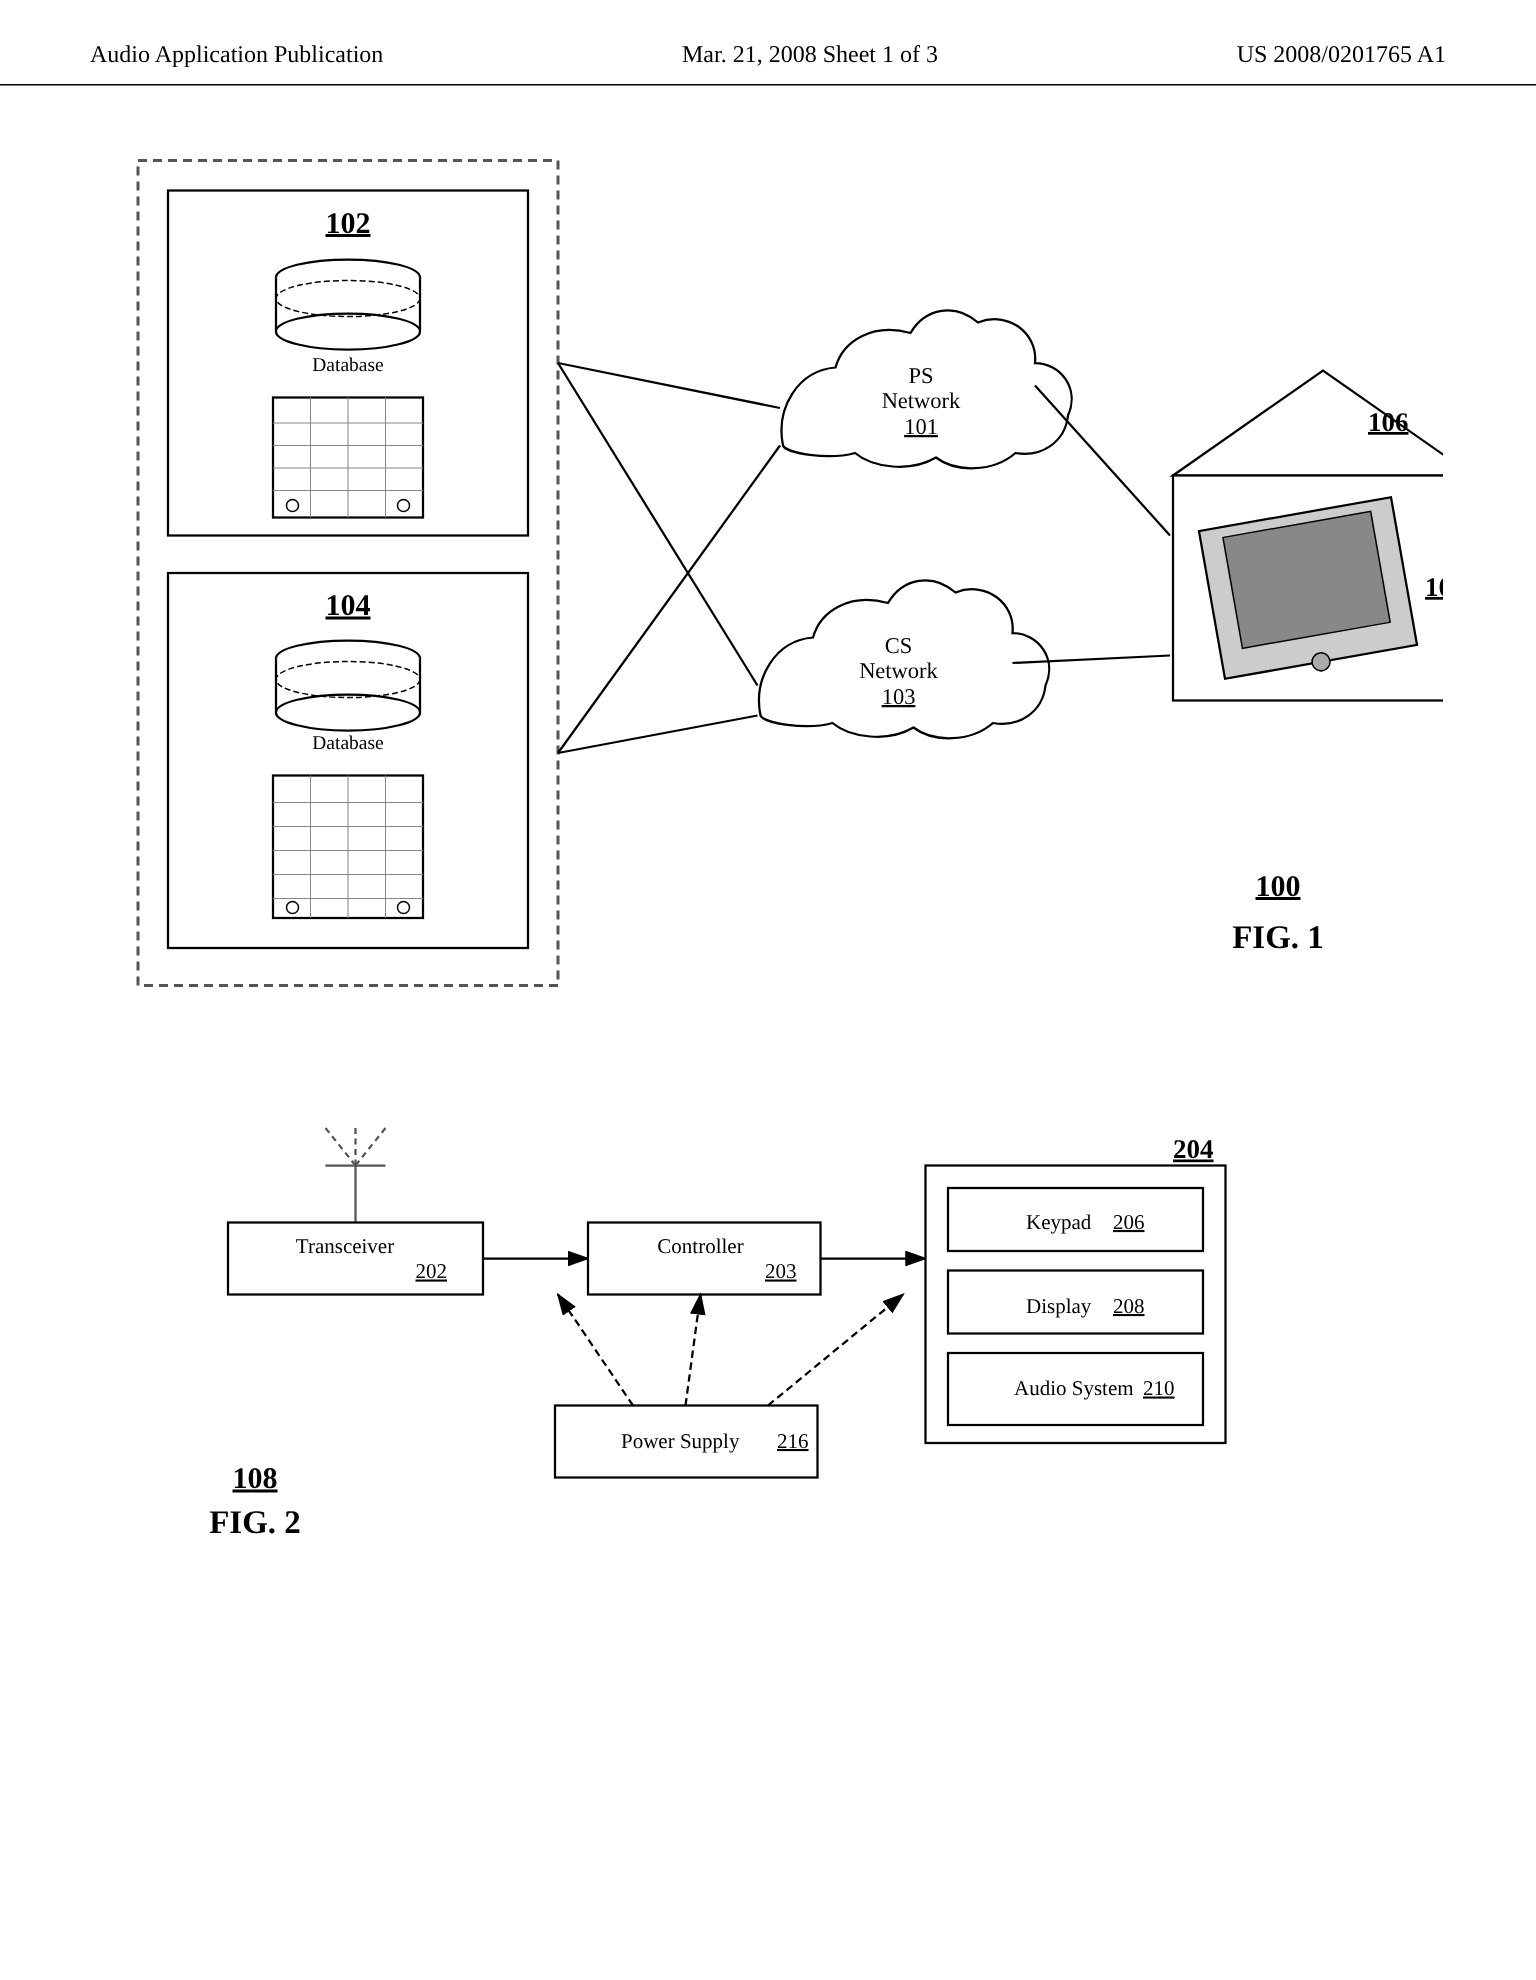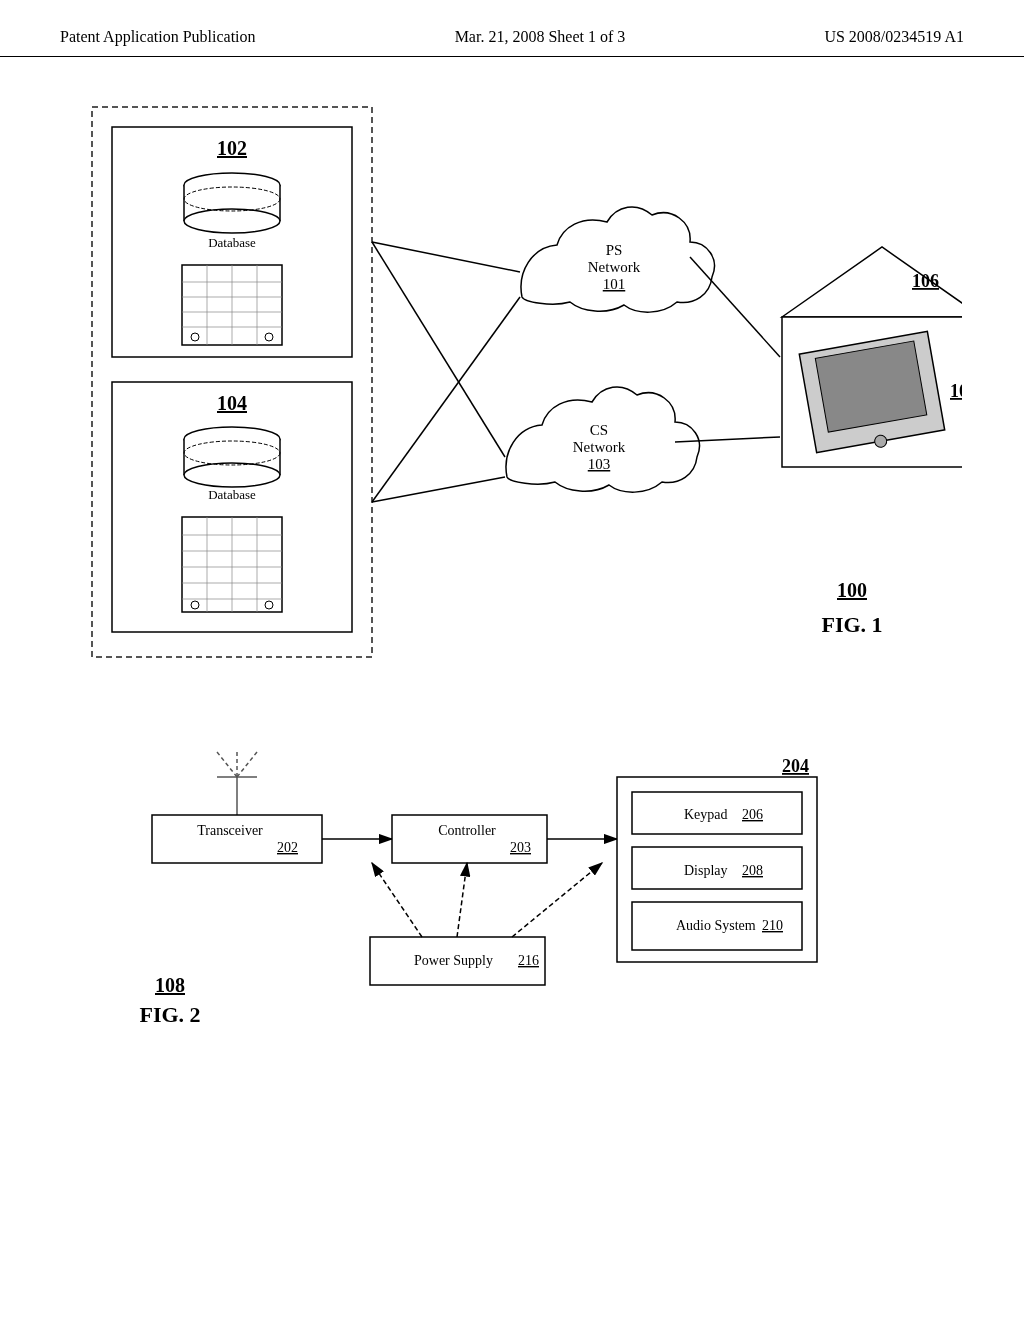--- a/index.html
+++ b/index.html
@@ -40,23 +40,23 @@
       position: relative;
       width: 900px;
       height: 280px;
       margin: 20px auto 0 auto;
     }
   </style>
 </head>
 <body>
 
 <div class="header">
-  <span>Patent Application Publication</span>
+  <span>Audio Application Publication</span>
   <span>Mar. 21, 2008   Sheet 1 of 3</span>
-  <span>US 2008/0234519 A1</span>
+  <span>US 2008/0201765 A1</span>
 </div>
 
 <div class="content">
 
   <div class="fig1-container">
     <svg width="900" height="640">
 
       <rect x="30" y="20" width="280" height="550" fill="none" stroke="#555" stroke-width="2" stroke-dasharray="6,4"></rect>
 
       <rect x="50" y="40" width="240" height="230" fill="white" stroke="#000" stroke-width="1.5"></rect>

